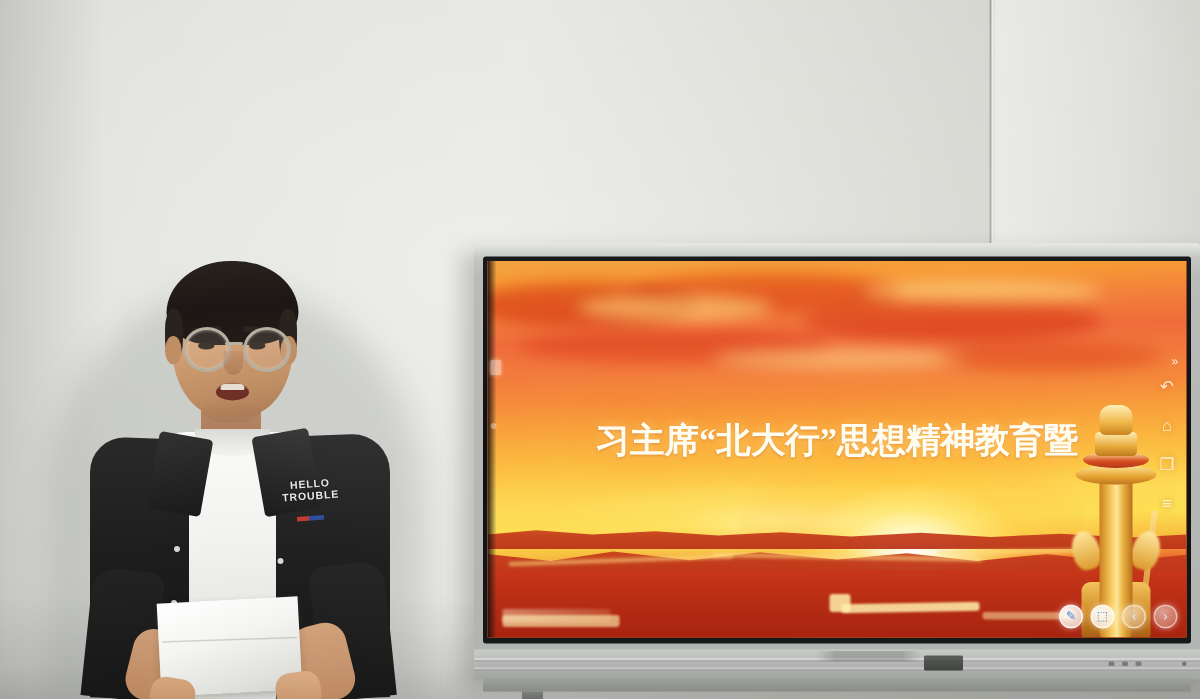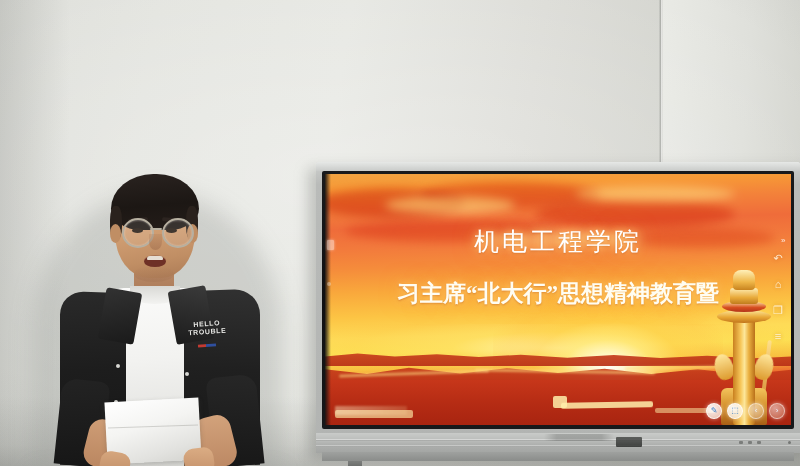--- a/index.html
+++ b/index.html
@@ -468,21 +468,20 @@
         <div class="hb-base"></div>
         <div class="hb-wing l"></div>
         <div class="hb-wing r"></div>
         <div class="hb-shaft"></div>
         <div class="hb-disc"></div>
         <div class="hb-disc2"></div>
         <div class="hb-top"></div>
         <div class="hb-lion"></div>
       </div>
 
-      <div class="slide-title">机电工程学院</div>
       <div class="slide-sub l1">习主席“北大行”思想精神教育暨</div>
 
       <div class="slide-mark"></div>
 
       <div class="screen-edge-l"></div>
       <div class="edge-tab"></div>
       <div class="corner-dot"></div>
 
       <div class="edge-tab-r">»</div>
       <div class="side-tools">

